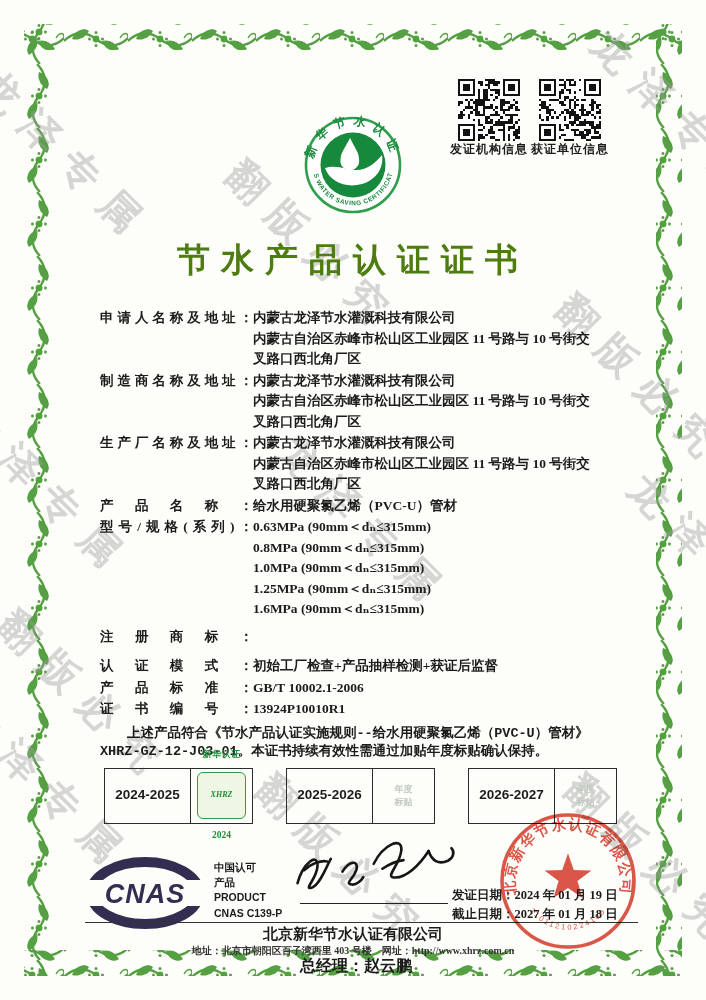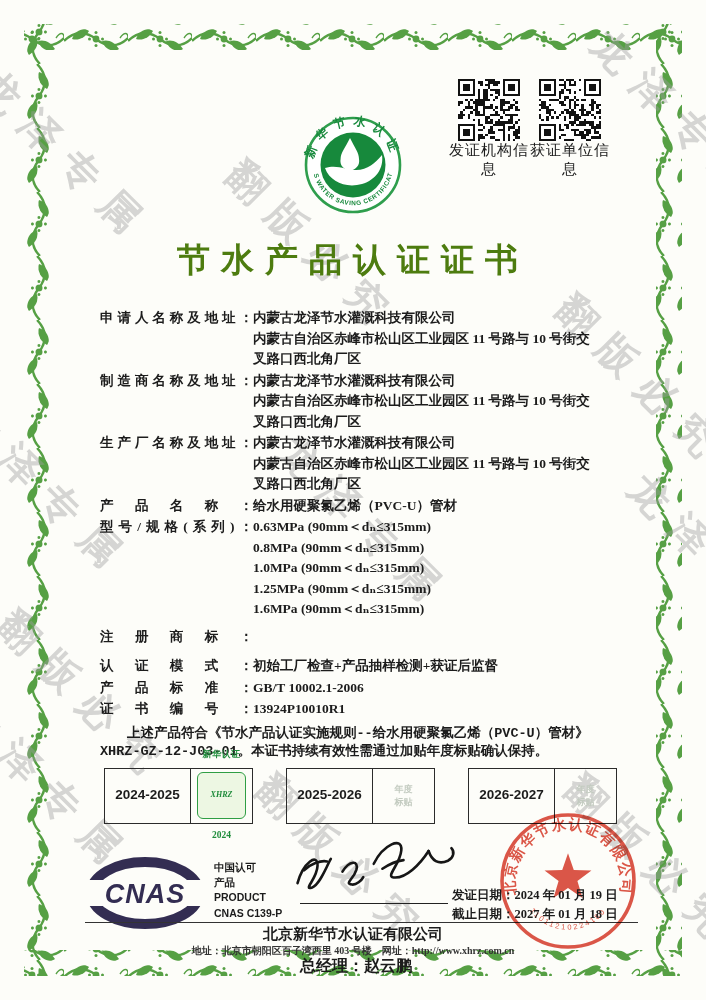--- a/index.html
+++ b/index.html
@@ -16,21 +16,21 @@
     font-family:"Liberation Serif",serif; pointer-events:none;
   }
   
   .border-layer{position:absolute; inset:0; z-index:0;}
   
   .logo{position:absolute; left:288px; top:98px; width:130px; height:134px; z-index:2;}
   .qr{position:absolute; width:62px; height:62px; top:79px; z-index:2; background:#fff;}
   .qr1{left:458px;} .qr2{left:539px;}
   .qr-label{
     position:absolute; top:141px; width:90px; text-align:center; z-index:2;
-    font-size:15px; font-weight:normal; letter-spacing:1px;
+    font-size:12px; font-weight:bold; letter-spacing:1px;
   }
   .qr-label1{left:444px;} .qr-label2{left:525px;}
   .cert-title{
     position:absolute; top:238px; left:0; width:100%; text-align:center; z-index:2;
     font-family:"Liberation Sans","DejaVu Sans",sans-serif;
     font-size:33px; font-weight:bold; letter-spacing:11px; color:#4d7c0f;
   }
   
   .content{position:absolute; left:100px; top:308px; width:524px; z-index:2;
     font-size:13.5px; font-weight:bold; line-height:20.5px;}

